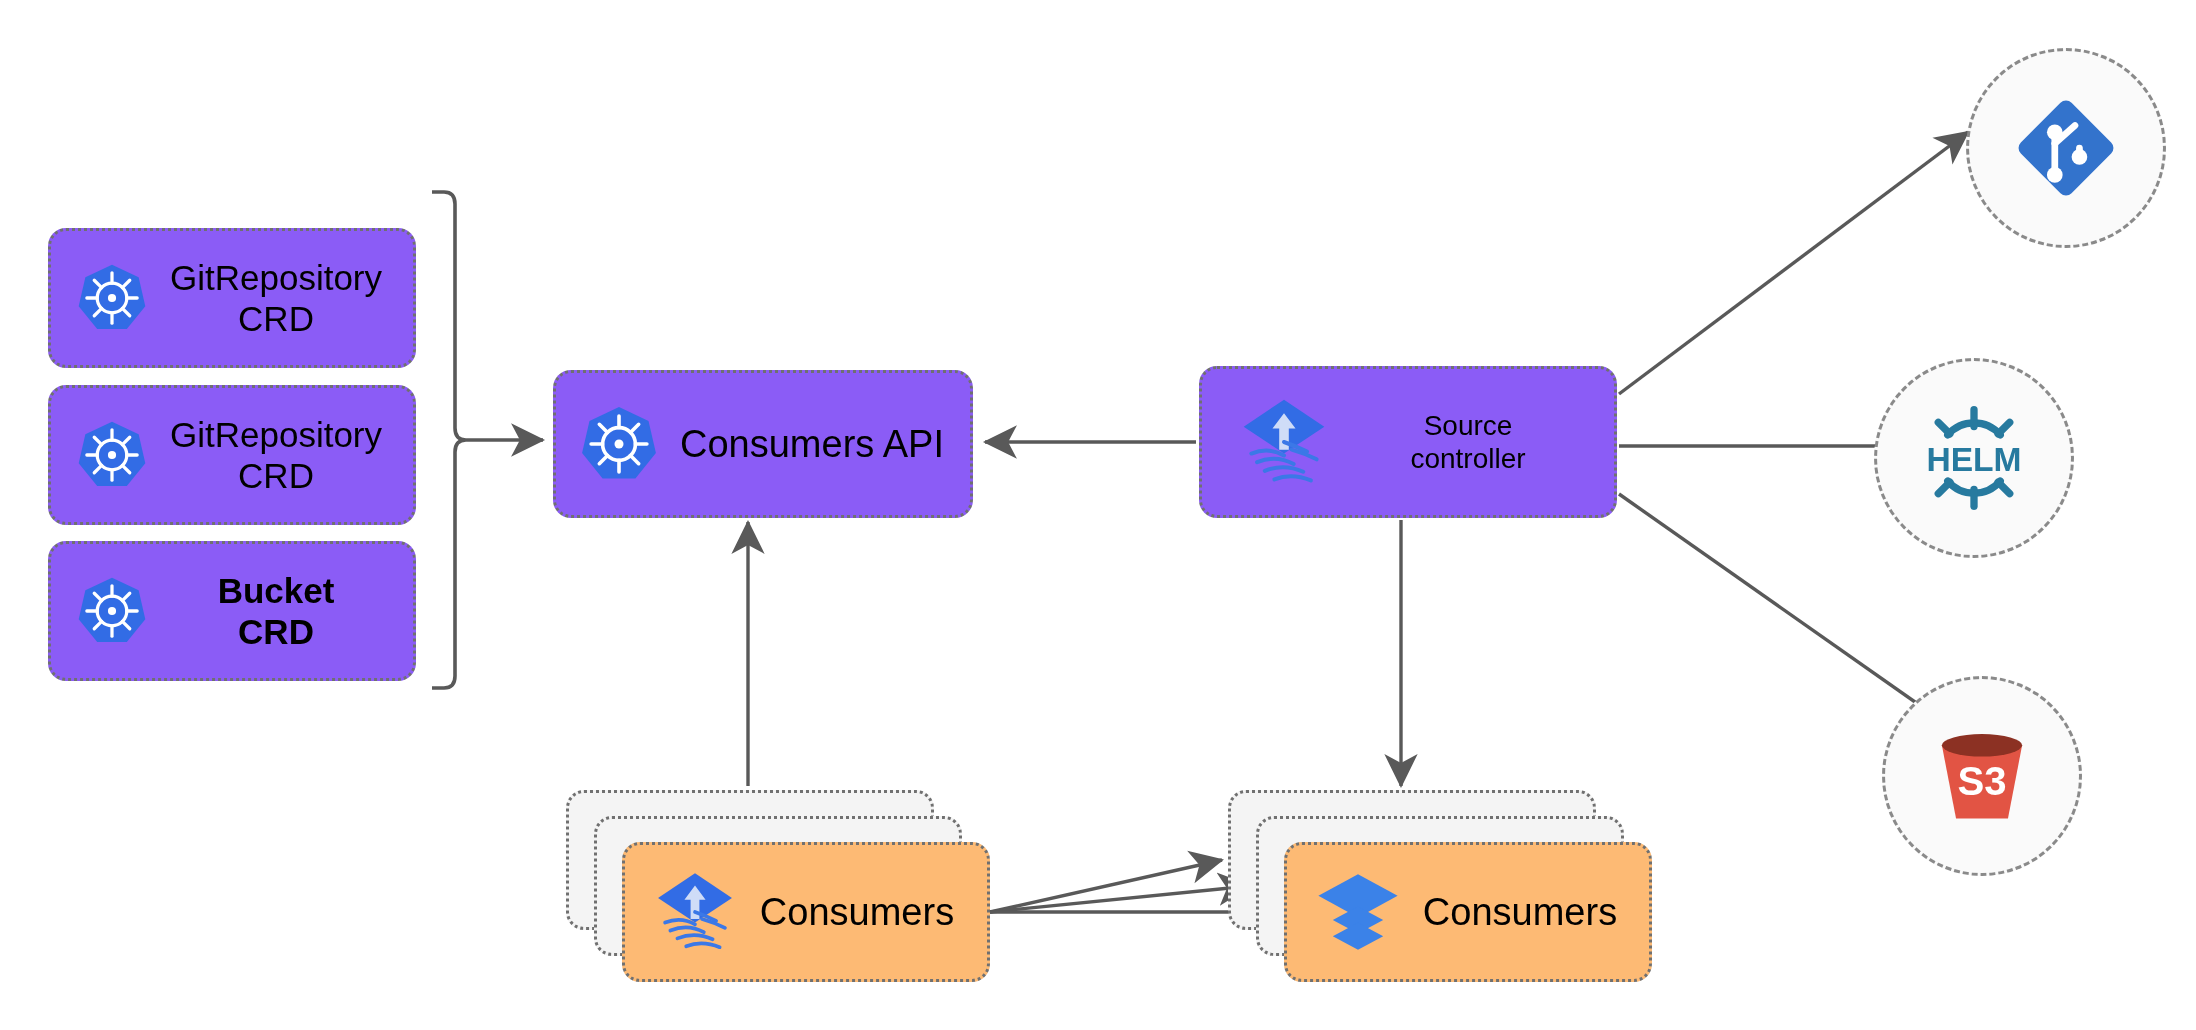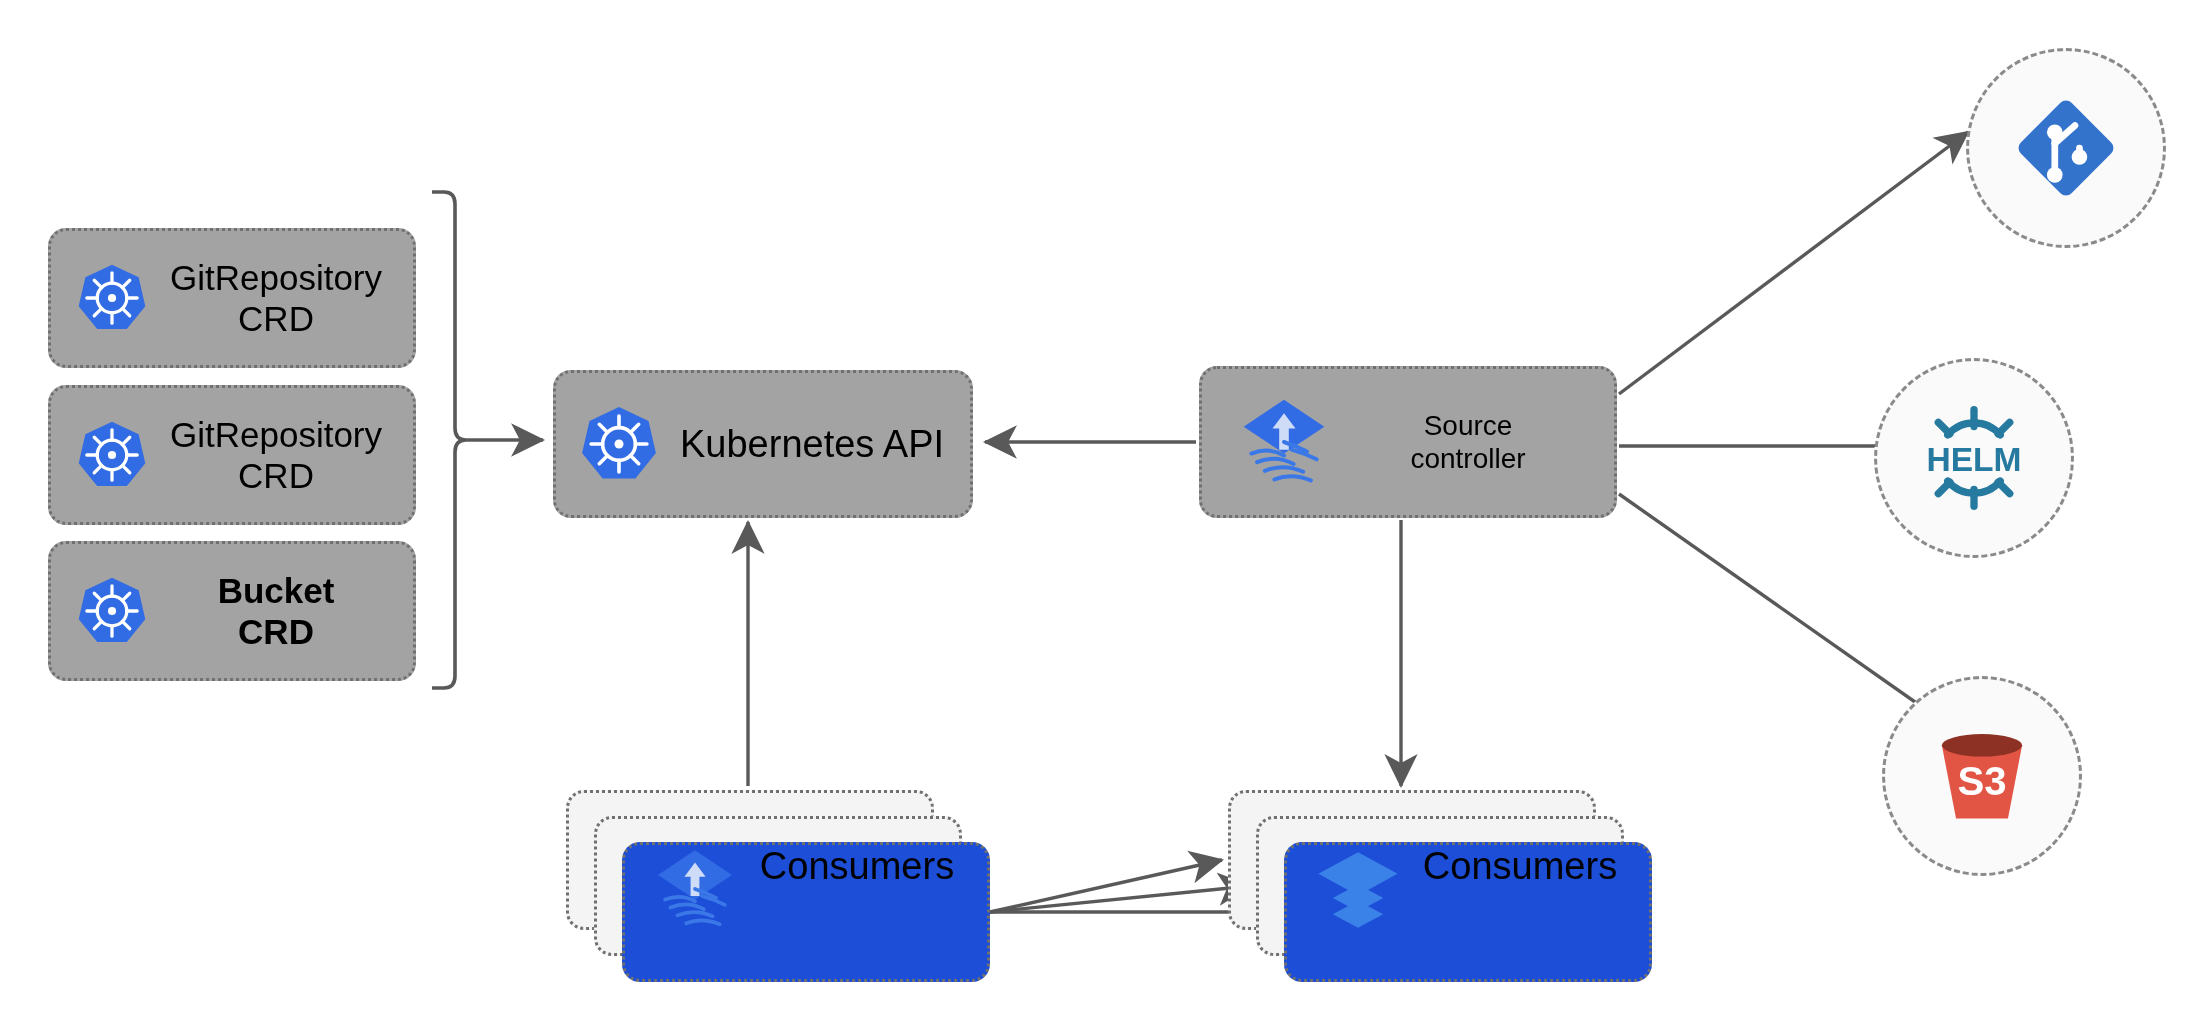--- a/index.html
+++ b/index.html
@@ -23,21 +23,21 @@
     top: 0;
     width: 2196px;
     height: 1030px;
     pointer-events: none;
   }
 
   
   .node {
     position: absolute;
     box-sizing: border-box;
-    background: #a3a3a3;
+    background: #8b5cf6;
     border: 3px dotted #707070;
     border-radius: 18px;
     display: flex;
     align-items: center;
     z-index: 3;
   }
   .node .label {
     font-size: 36px;
     color: #000000;
     line-height: 1.18;
@@ -95,26 +95,27 @@
     box-sizing: border-box;
     background: #f4f4f4;
     border: 3px dotted #707070;
     border-radius: 18px;
     width: 368px;
     height: 140px;
   }
   .stack .card-front {
     position: absolute;
     box-sizing: border-box;
-    background: #1d4ed8;
+    background: #fdba74;
     border: 3px dotted #707070;
     border-radius: 18px;
     width: 368px;
     height: 140px;
     display: flex;
+    align-items: center;
     padding-left: 26px;
     z-index: 2;
   }
   .stack .card-front .label {
     font-size: 38px;
     color: #000;
     flex: 1;
     text-align: center;
     padding-right: 12px;
   }
@@ -258,21 +259,21 @@
           <line x1="16" y1="50" x2="30" y2="50"></line>
           <line x1="70" y1="50" x2="84" y2="50"></line>
           <line x1="26" y1="26" x2="36" y2="36"></line>
           <line x1="64" y1="64" x2="74" y2="74"></line>
           <line x1="74" y1="26" x2="64" y2="36"></line>
           <line x1="36" y1="64" x2="26" y2="74"></line>
         </g>
         <circle cx="50" cy="50" r="5.5" fill="#ffffff"></circle>
       </svg>
     </span>
-    <span class="label">Kubernetes API</span>
+    <span class="label">Consumers API</span>
   </div>
 
   <div class="node source-ctl">
     <span class="icon-slot">
       <svg class="svg-icon" width="96" height="96" viewBox="0 0 100 100">
         <path d="M50 6 L92 34 L50 62 L8 34 Z" fill="#326ce5"></path>
         <path d="M50 20 L62 36 L55 36 L55 58 L45 58 L45 36 L38 36 Z" fill="#cfdcf7"></path>
         <g stroke="#3b78e7" stroke-width="4.2" fill="none" stroke-linecap="round">
           <path d="M16 62 Q 34 55 50 64"></path>
           <path d="M22 71 Q 42 63 60 73"></path>

